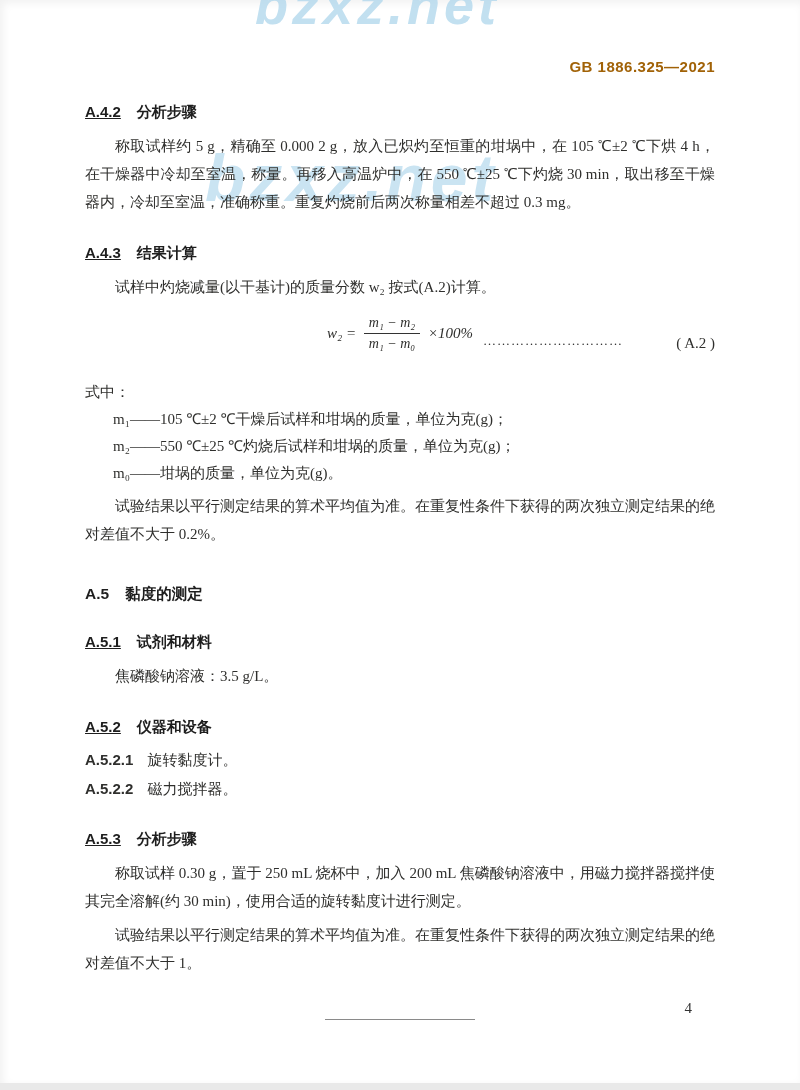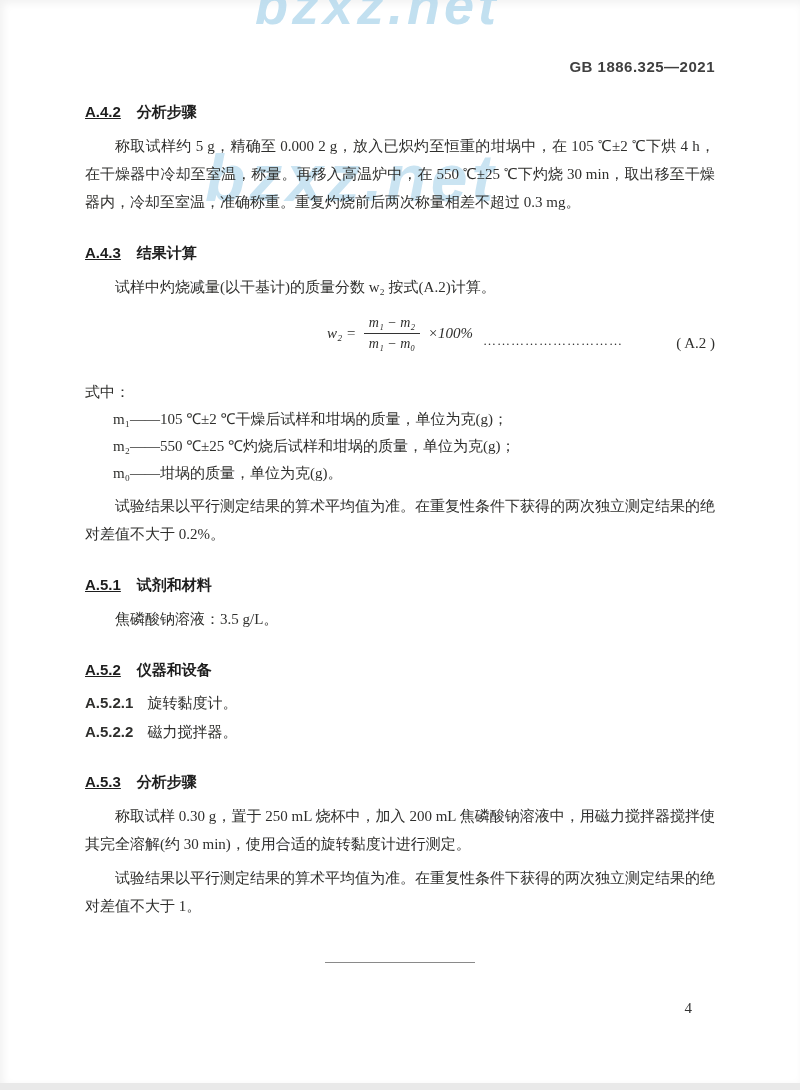--- a/index.html
+++ b/index.html
@@ -14,21 +14,21 @@
     overflow:hidden;
   }
   .content { padding:0 85px; position:relative; z-index:2; }
 
   .doc-header {
     padding-top:58px;
     text-align:right;
     font-family:"Liberation Sans", sans-serif;
     font-weight:bold;
     font-size:15px;
-    color:#404040;
+    color:#a16207;
     letter-spacing:0.5px;
   }
 
   .watermark {
     position:absolute;
     z-index:1;
     font-family:"Liberation Sans", sans-serif;
     font-weight:bold;
     font-style:italic;
     color:#aed6ec;
@@ -175,20 +175,23 @@
     </div>
 
     <p class="where">式中：</p>
 
     <p class="def-line">m₁——105 ℃±2 ℃干燥后试样和坩埚的质量，单位为克(g)；</p>
     <p class="def-line">m₂——550 ℃±25 ℃灼烧后试样和坩埚的质量，单位为克(g)；</p>
     <p class="def-line">m₀——坩埚的质量，单位为克(g)。</p>
 
     <p class="body-text">试验结果以平行测定结果的算术平均值为准。在重复性条件下获得的两次独立测定结果的绝对差值不大于 0.2%。</p>
 
+    <h2 class="clause-major">
+      <span class="num">A.5</span><span>黏度的测定</span>
+    </h2>
 
     <h3 class="clause">
       <span class="num">A.5.1</span><span>试剂和材料</span>
     </h3>
     <p class="body-text">焦磷酸钠溶液：3.5 g/L。</p>
 
     <h3 class="clause">
       <span class="num">A.5.2</span><span>仪器和设备</span>
     </h3>
     <p class="list-line">

